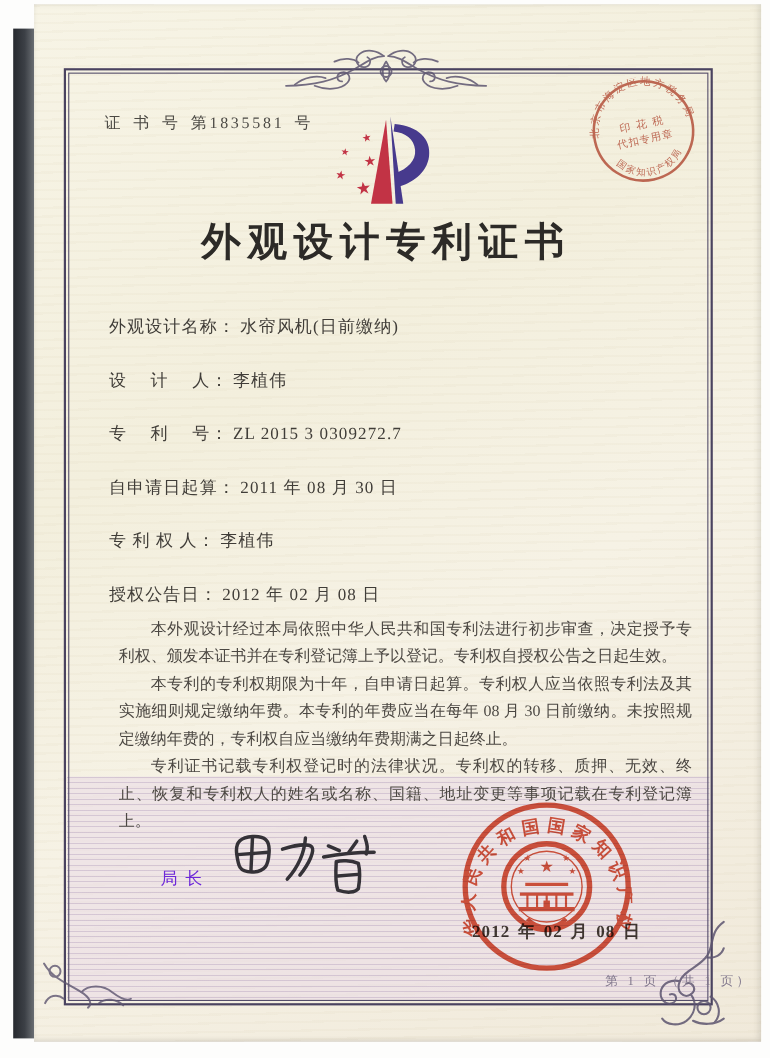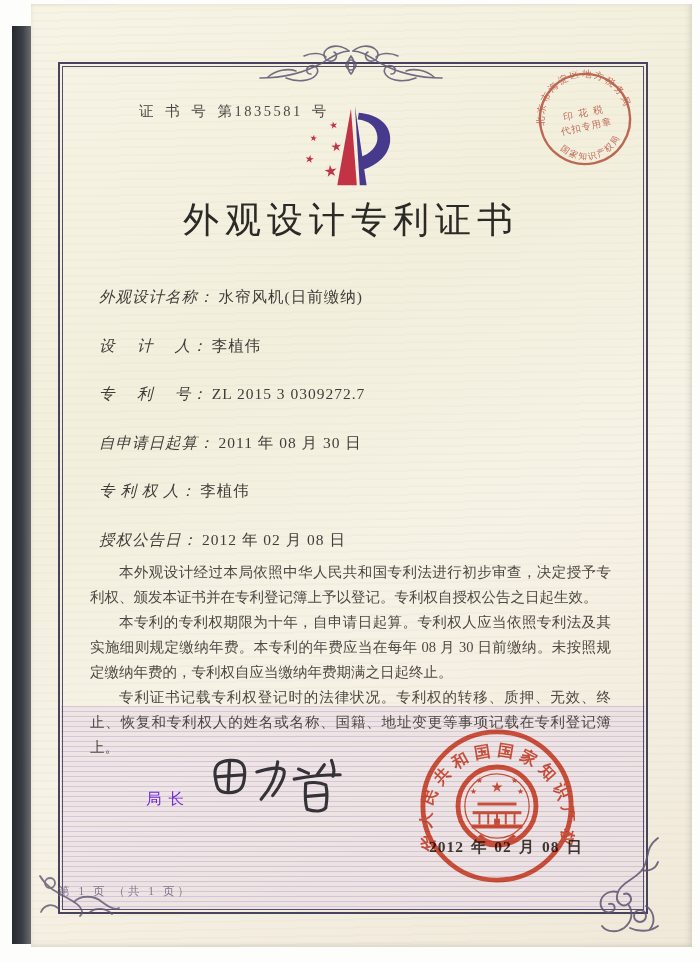--- a/index.html
+++ b/index.html
@@ -24,33 +24,33 @@
         rgba(234,219,231,.55);}
 
   
   .frame{left:58px;top:62px;width:586px;height:848px;border:2px solid #4a4360;}
   .frame::after{content:"";position:absolute;inset:2px;border:1px solid #544d6a;}
 
   .ornament{color:#5d5570;}
   .ornament svg{display:block;}
 
   
-  .cert-no{left:95px;top:102px;font-size:14.5px;color:#4b4944;letter-spacing:2.5px;word-spacing:3px;margin-left:44px;}
-  .title{left:58px;top:196px;width:586px;text-align:center;font-size:36px;font-weight:normal;
+  .cert-no{left:95px;top:102px;font-size:14.5px;color:#4b4944;letter-spacing:2.5px;word-spacing:3px;}
+  .title{left:58px;top:196px;width:586px;text-align:center;font-size:36px;font-weight:bold;
          color:#2c2a27;letter-spacing:6px;}
   .fields{left:99px;top:287px;width:480px;font-size:15.5px;color:#403d38;}
   .field-row{height:22px;margin-bottom:26.5px;letter-spacing:1px;}
-  .field-row .lab{margin-right:4px;font-style:italic;}
-  .paras{left:90px;top:560px;width:521px;font-size:14.5px;line-height:25px;
+  .field-row .lab{margin-right:4px;}
+  .paras{left:108px;top:560px;width:521px;font-size:14.5px;line-height:25px;
          color:#4c4843;text-align:justify;}
   .paras p{margin:0;text-indent:2em;}
   .director{left:146px;top:789px;font-size:15.5px;letter-spacing:7px;color:#6d28d9;}
   .signature{left:208px;top:746px;}
-  .footer{left:58px;top:884px;width:586px;text-align:left;font-size:11.5px;
-          color:#80778c;letter-spacing:3px;}
+  .footer{left:58px;top:884px;width:586px;text-align:right;font-size:11.5px;
+          color:#80778c;letter-spacing:3px;padding-left:40px;}
 
   
   .tax-seal{left:536px;top:70px;width:98px;height:98px;transform:rotate(-12deg);
             opacity:.82;mix-blend-mode:multiply;}
   .authority-seal{left:419px;top:728px;width:156px;height:156px;
             opacity:.9;mix-blend-mode:multiply;}
   .seal-date{left:429px;top:837px;font-size:15.5px;font-weight:600;color:#453e37;
              letter-spacing:1px;word-spacing:2px;mix-blend-mode:multiply;}
   .sr-only{position:absolute;width:1px;height:1px;overflow:hidden;clip:rect(0 0 0 0);}
 </style>

